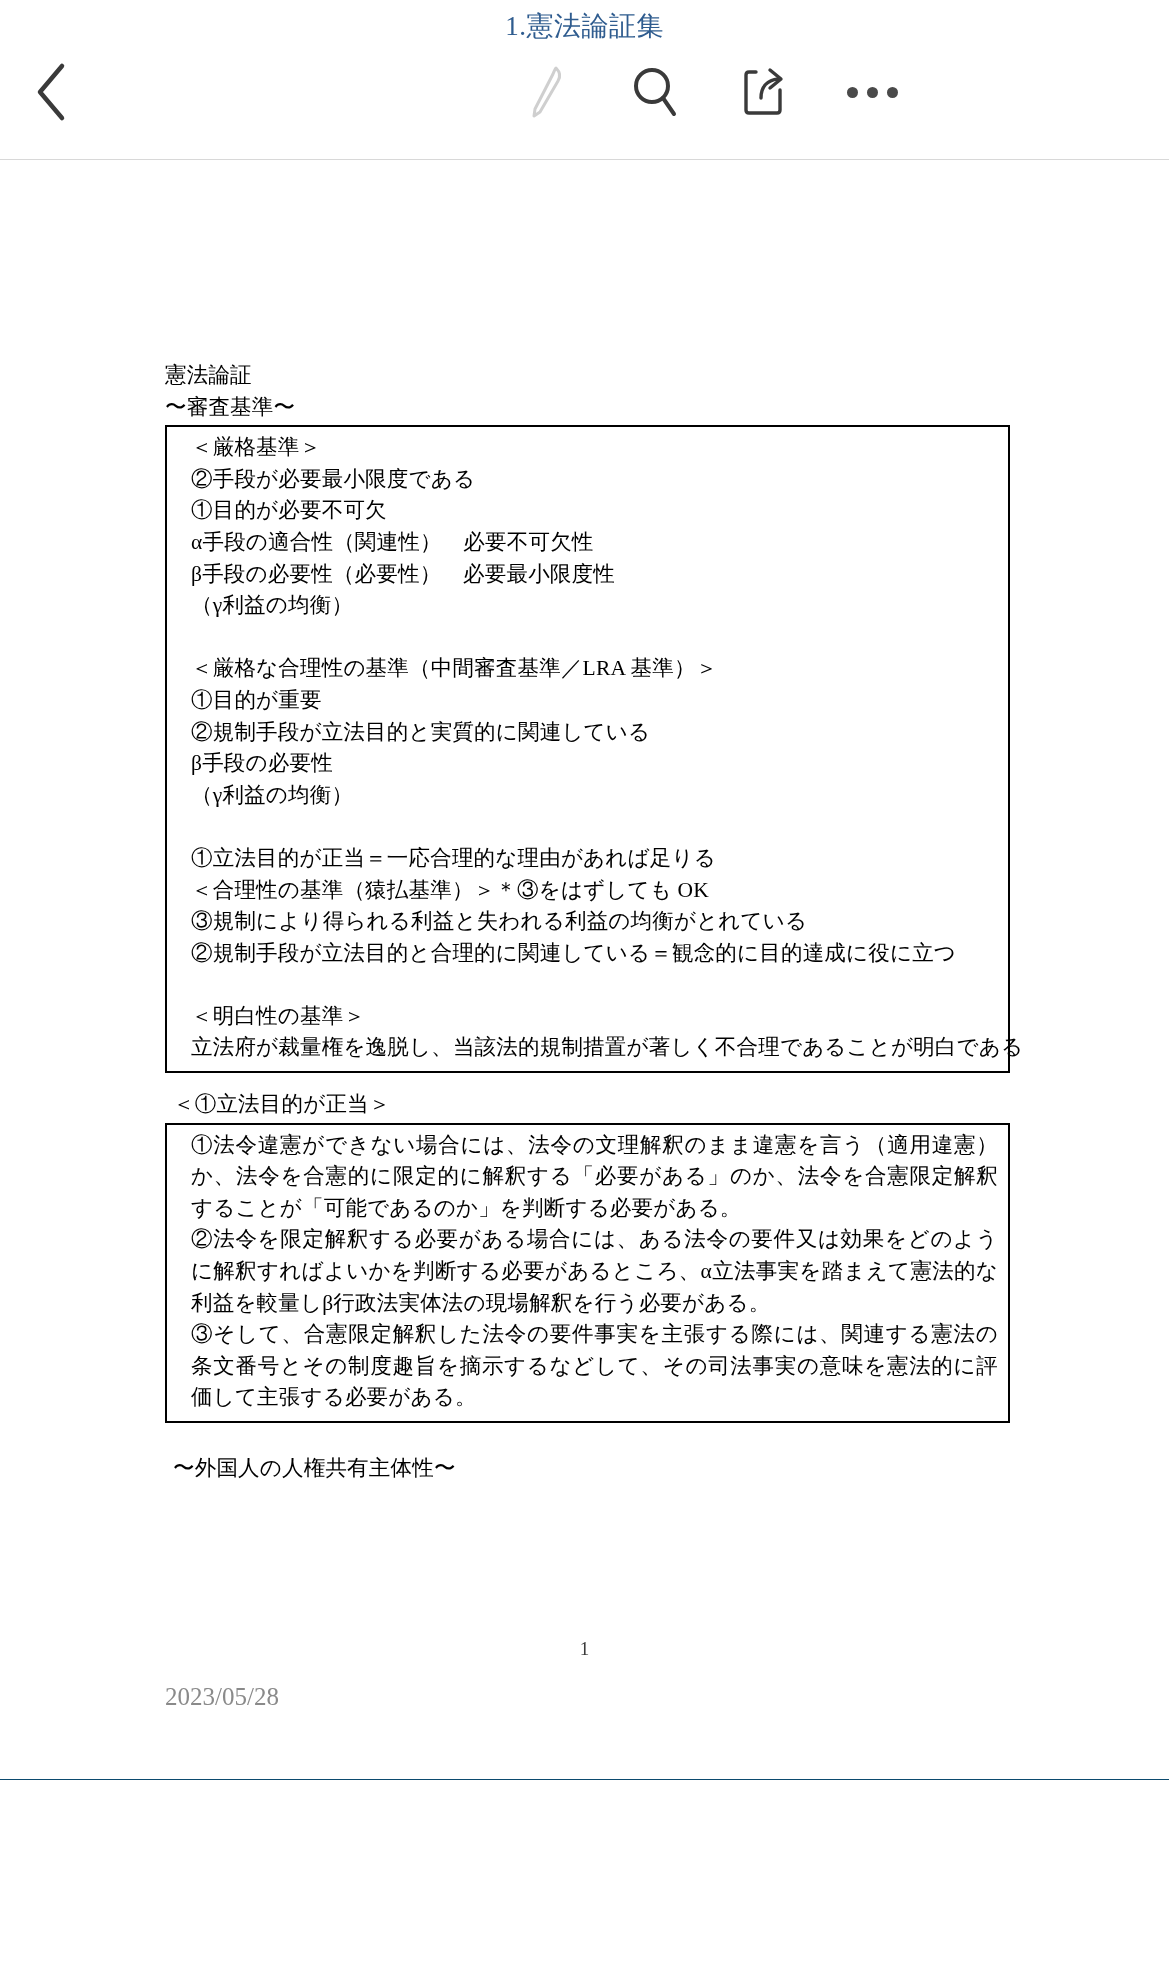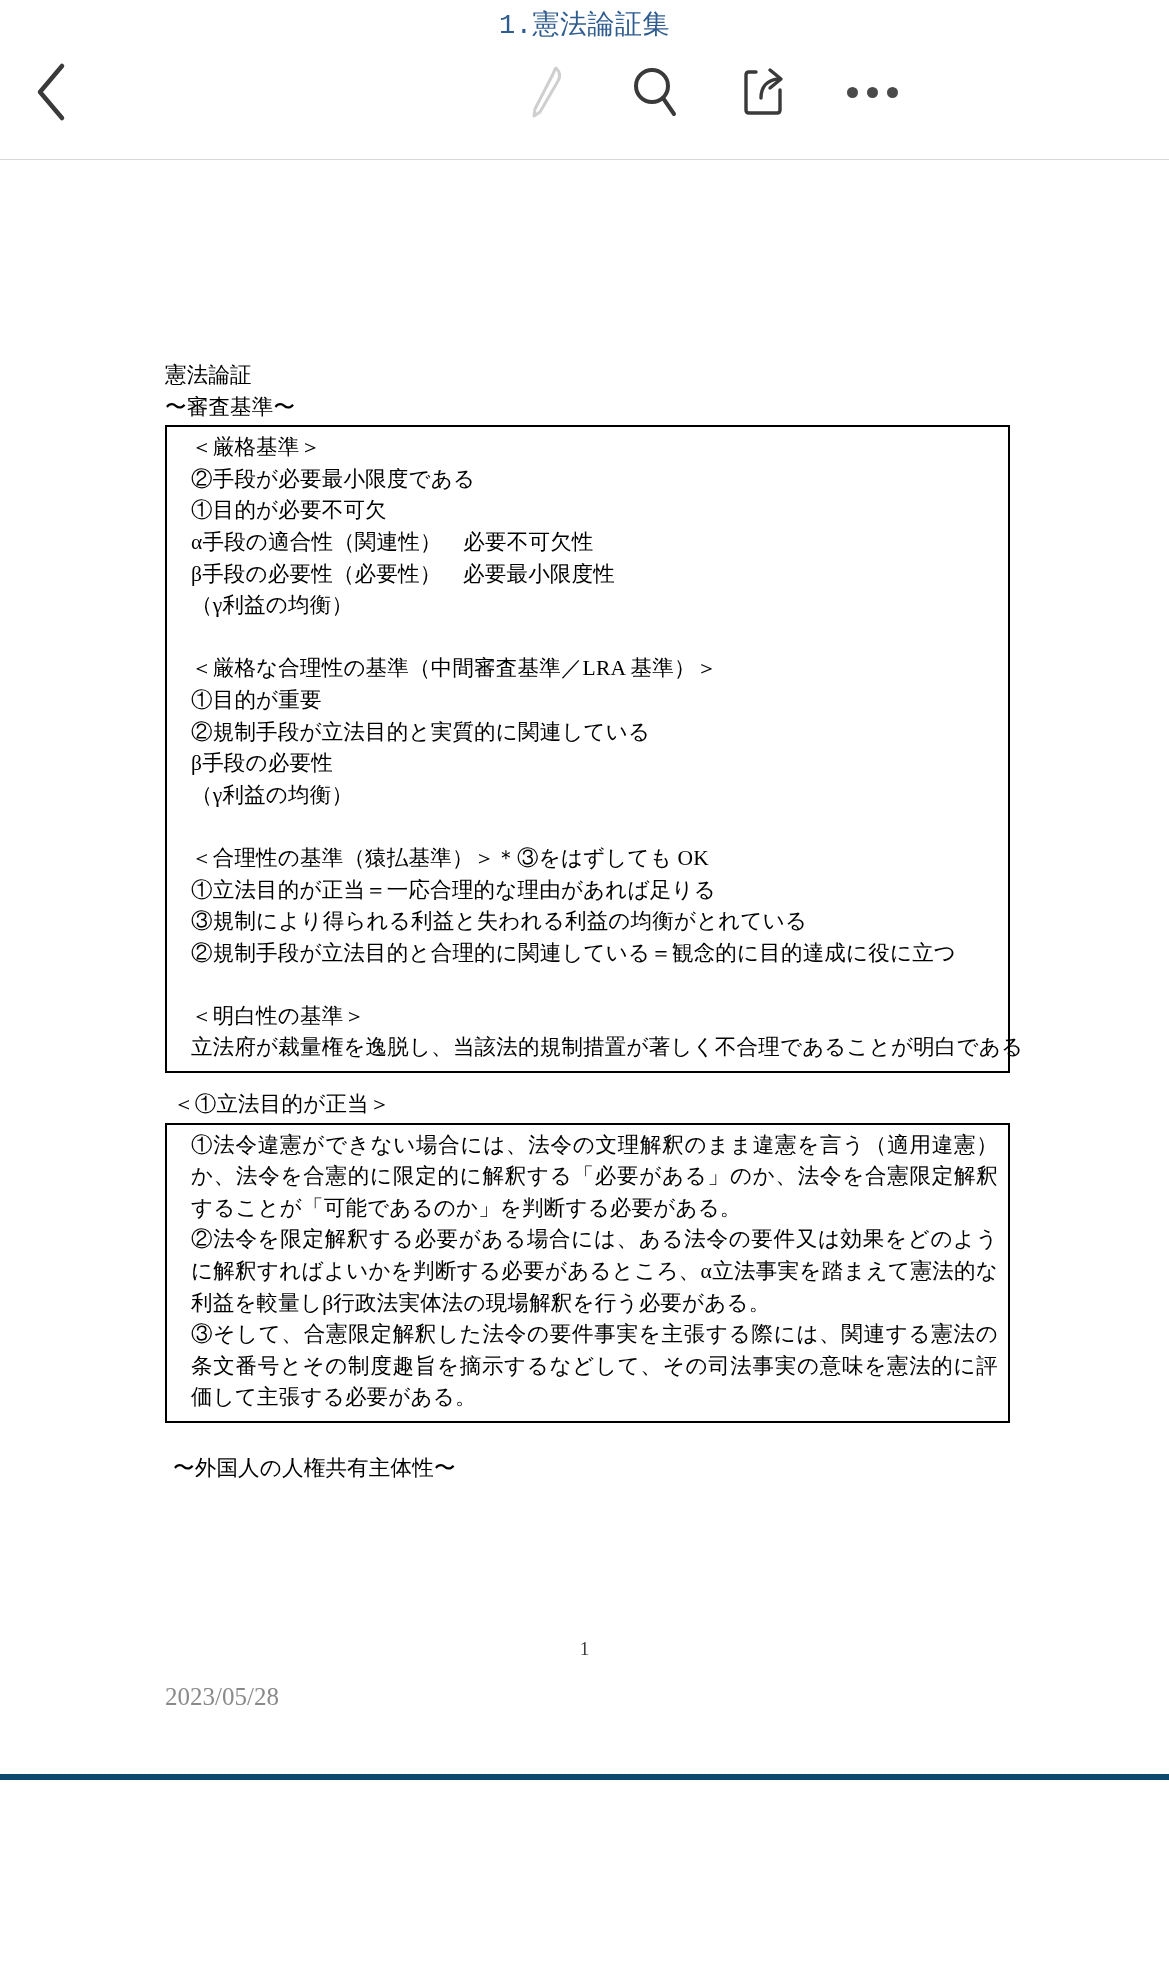--- a/index.html
+++ b/index.html
@@ -24,21 +24,21 @@
     box-sizing: border-box;
     border-bottom: 1px solid #d8d8d8;
     background: #ffffff;
   }
   .doc-title {
     position: absolute;
     top: 8px;
     left: 0;
     width: 100%;
     text-align: center;
-    font-family: Liberation Mono, monospace;
+    font-family: Liberation Serif, serif;
     font-size: 27px;
     color: #2f5c8f;
     letter-spacing: 0.5px;
     line-height: 1.4;
   }
   .toolbar {
     position: absolute;
     top: 52px;
     left: 0;
     width: 100%;
@@ -73,21 +73,21 @@
     background: #4a4a4a;
   }
 
   
   .page-area {
     position: relative;
     width: 100%;
     height: 1620px;
     background: #ffffff;
     box-sizing: border-box;
-    border-bottom: 6px solid #0c4a6e;
+    border-bottom: 1px solid #0c4a6e;
   }
   .page-inner {
     position: absolute;
     left: 0; top: 0;
     width: 100%;
     height: 100%;
   }
 
   .doc-body {
     position: absolute;
@@ -225,22 +225,22 @@
         <div class="ln">α手段の適合性（関連性）　必要不可欠性</div>
         <div class="ln">β手段の必要性（必要性）　必要最小限度性</div>
         <div class="ln">（γ利益の均衡）</div>
         <div class="ln blank"></div>
         <div class="ln">＜厳格な合理性の基準（中間審査基準／LRA 基準）＞</div>
         <div class="ln">①目的が重要</div>
         <div class="ln">②規制手段が立法目的と実質的に関連している</div>
         <div class="ln">β手段の必要性</div>
         <div class="ln">（γ利益の均衡）</div>
         <div class="ln blank"></div>
+        <div class="ln">①立法目的が正当＝一応合理的な理由があれば足りる</div>
         <div class="ln">＜合理性の基準（猿払基準）＞＊③をはずしても OK</div>
-        <div class="ln">①立法目的が正当＝一応合理的な理由があれば足りる</div>
         <div class="ln">③規制により得られる利益と失われる利益の均衡がとれている</div>
         <div class="ln">②規制手段が立法目的と合理的に関連している＝観念的に目的達成に役に立つ</div>
         <div class="ln blank"></div>
         <div class="ln">＜明白性の基準＞</div>
         <div class="ln">立法府が裁量権を逸脱し、当該法的規制措置が著しく不合理であることが明白である</div>
       </div>
 
       <div class="gap-sm"></div>
 
       <div class="heading-line">＜①立法目的が正当＞</div>

